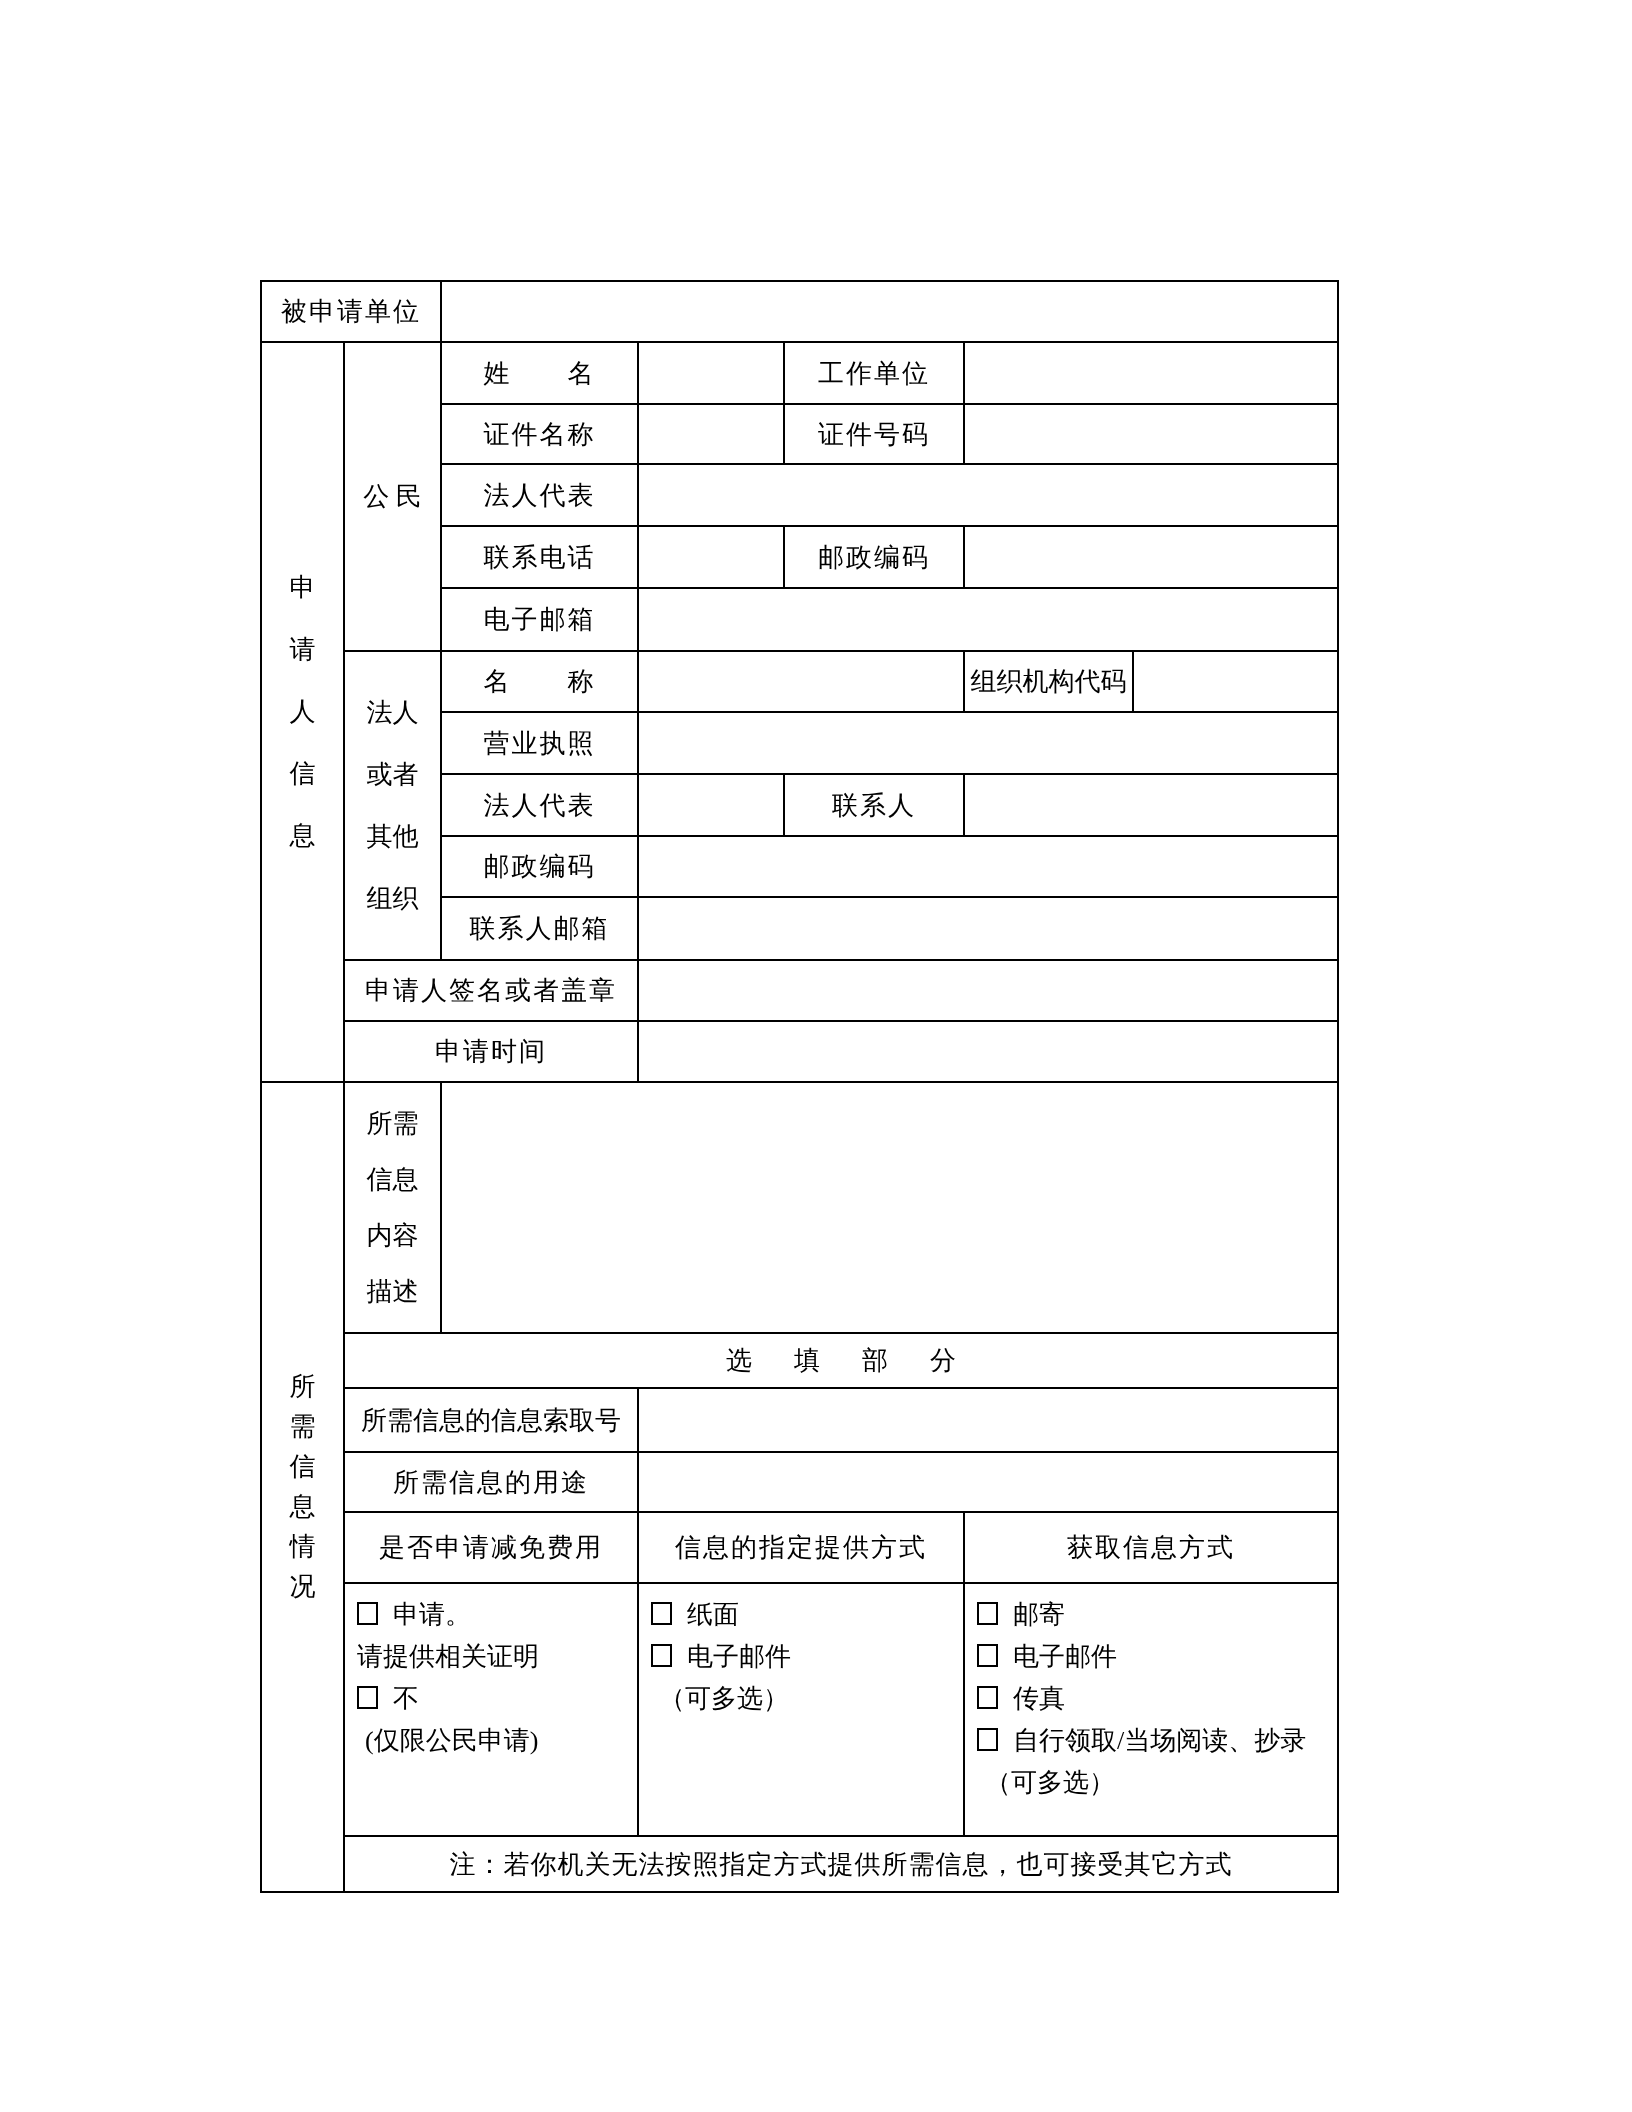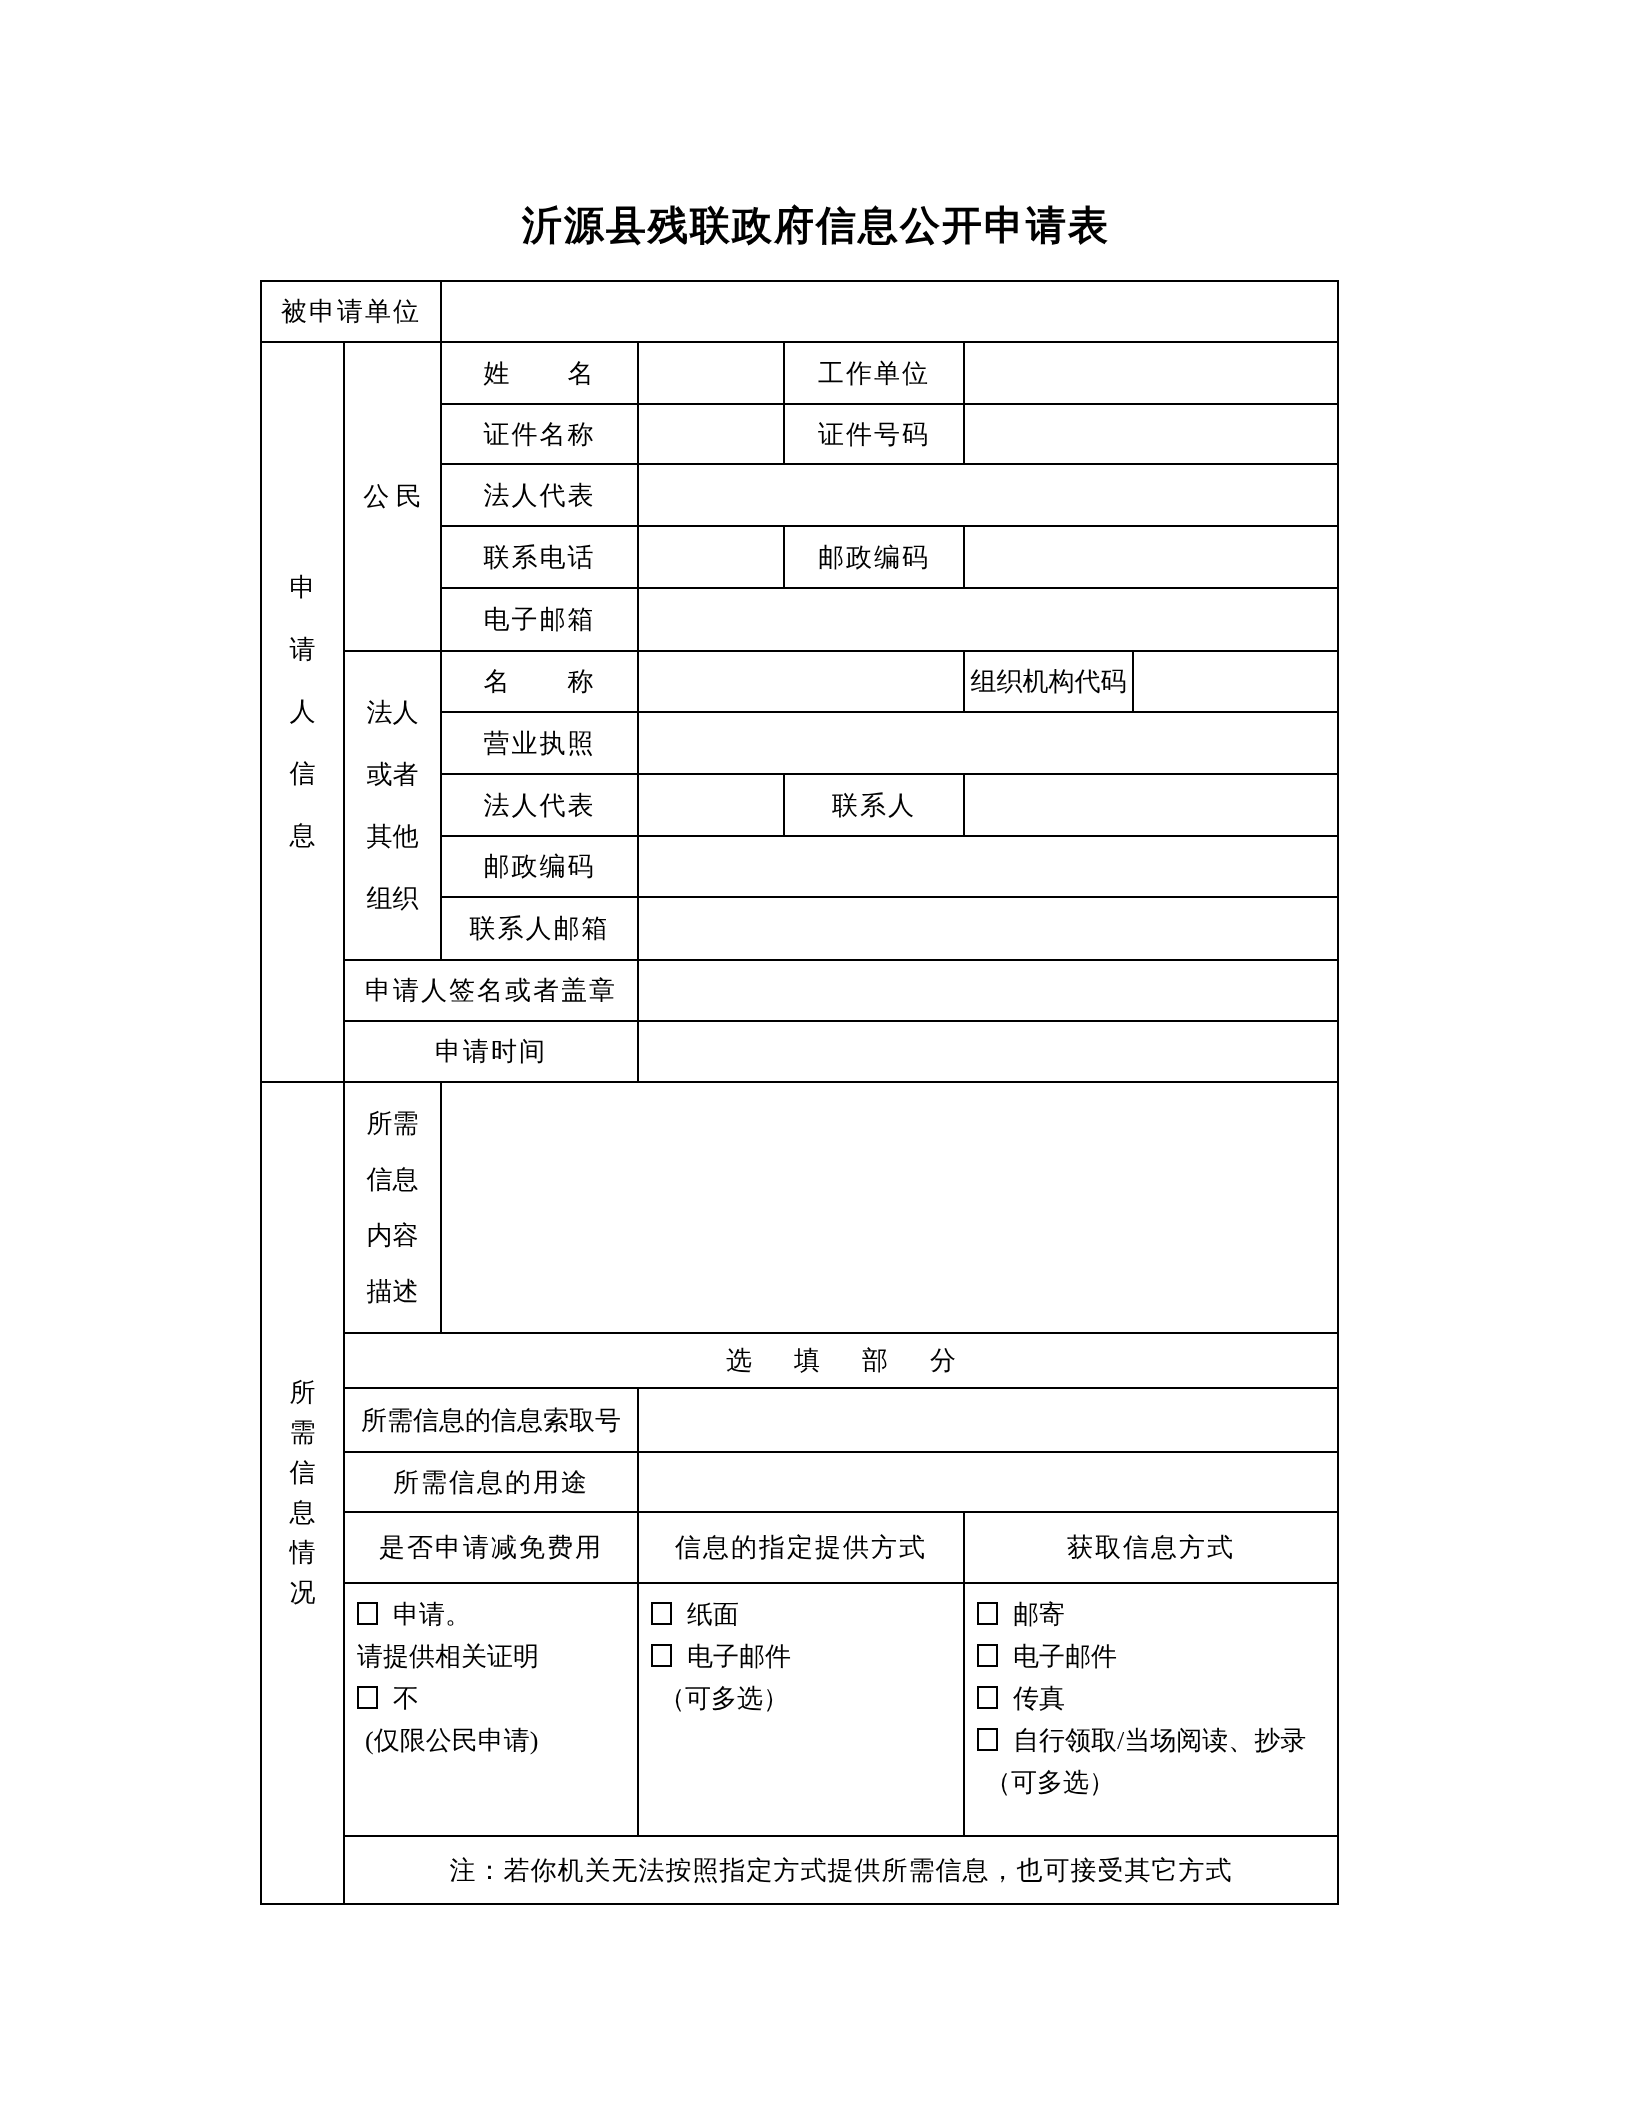--- a/index.html
+++ b/index.html
@@ -45,21 +45,20 @@
     border:2px solid #000; margin-right:15px; vertical-align:-2px;
     background:#fff;
   }
   .note-row td { text-align:center; letter-spacing:1px; }
 </style>
 </head>
 <body>
 
 <div class="page">
 
-  <div class="form-title">沂源县残联政府信息公开申请表</div>
 
   <table class="form">
     <colgroup>
       <col style="width:83px">
         <col style="width:97px">
         <col style="width:197px">
       <col style="width:146px">
         <col style="width:180px">
         <col style="width:169px">
         <col style="width:205px">
@@ -192,18 +191,18 @@
       </td>
       <td class="cbcell" colspan="2">
         <div class="cbl"><span class="cb"></span><span>邮寄</span></div>
         <div class="cbl"><span class="cb"></span><span>电子邮件</span></div>
         <div class="cbl"><span class="cb"></span><span>传真</span></div>
         <div class="cbl"><span class="cb"></span><span>自行领取/当场阅读、抄录</span></div>
         <div class="cbl paren2">（可多选）</div>
       </td>
     </tr>
 
-    <tr class="note-row" style="height:68px">
+    <tr class="note-row" style="height:56px">
       <td colspan="6">注：若你机关无法按照指定方式提供所需信息，也可接受其它方式</td>
     </tr>
   </tbody>
     </table>
 </div>
 
 </body></html>

